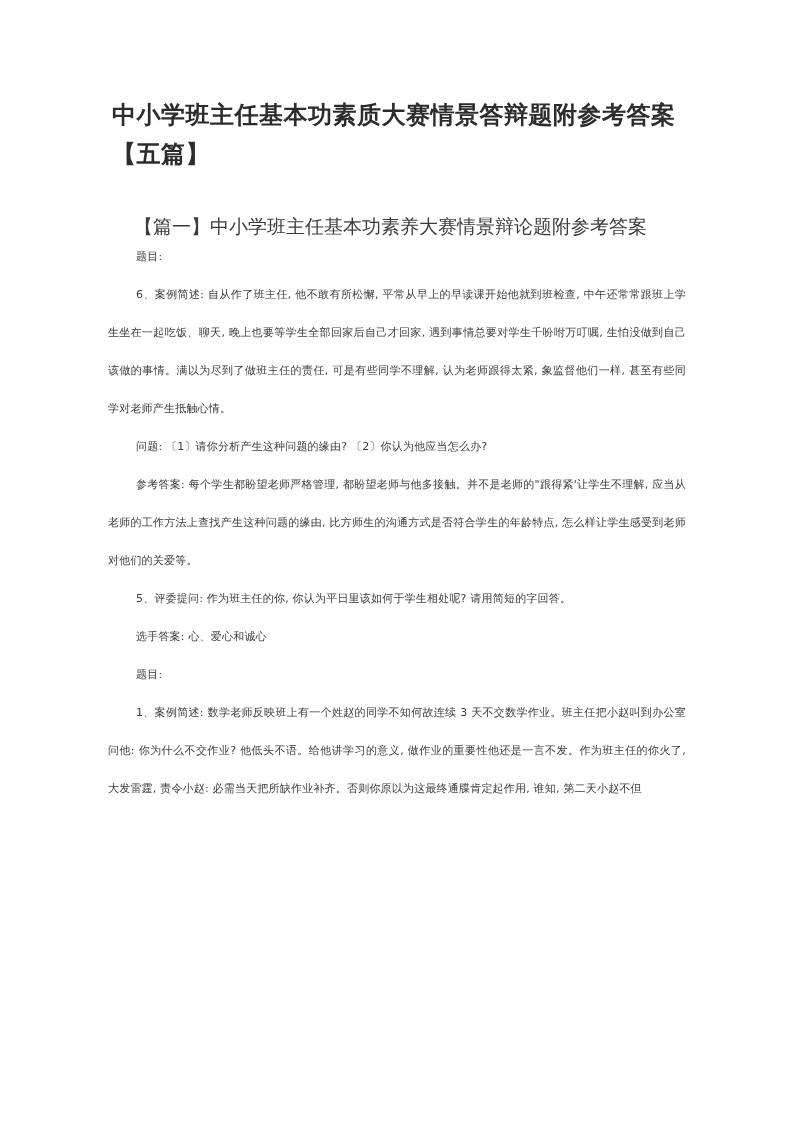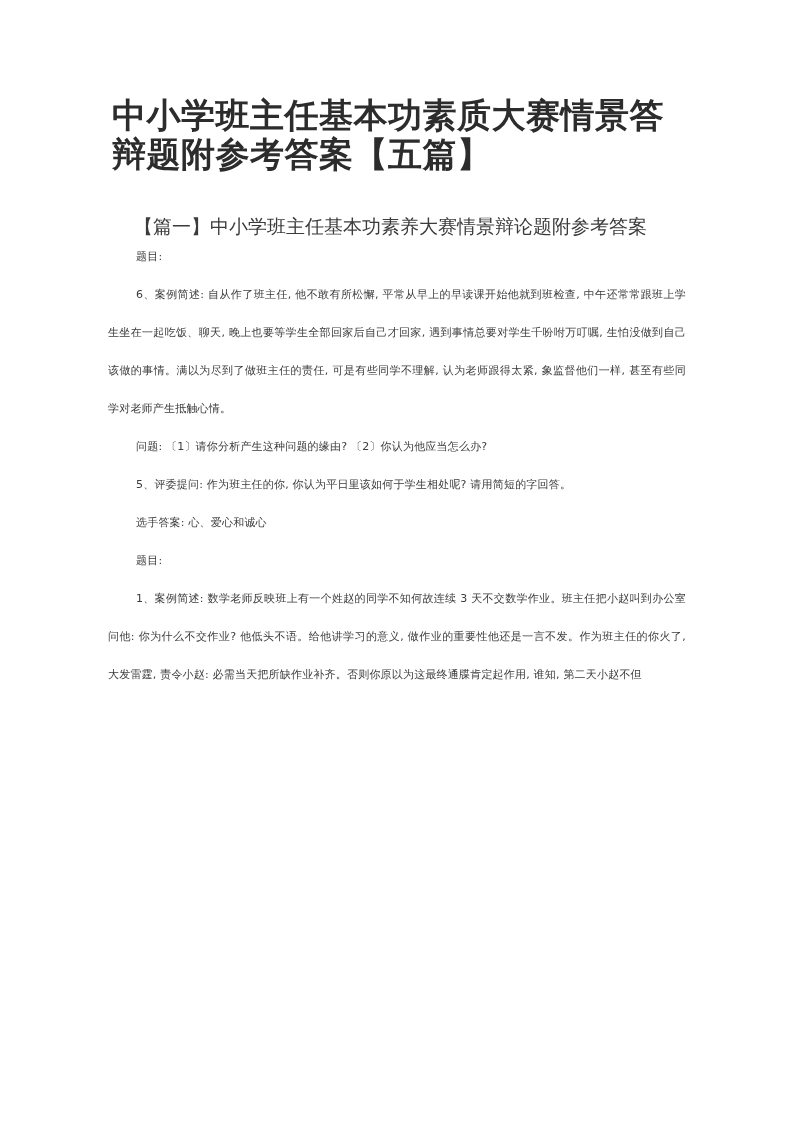--- a/index.html
+++ b/index.html
@@ -24,21 +24,21 @@
     padding: 0;
     background: #ffffff;
   }
   .content {
     position: absolute;
     left: 108px;
     top: 96px;
     width: 578px;
   }
   .doc-title {
-    font-size: 34px;
+    font-size: 24px;
     line-height: 39px;
     font-weight: 700;
     color: #2c2c2c;
     letter-spacing: 0.5px;
     margin: 0 0 0 4px;
     padding: 0;
     text-align: left;
   }
   .subtitle {
     font-size: 19px;
@@ -73,20 +73,21 @@
     <h1 class="doc-title">中小学班主任基本功素质大赛情景答辩题附参考答案【五篇】</h1>
 
     <div class="subtitle">【篇一】中小学班主任基本功素养大赛情景辩论题附参考答案</div>
 
     <p class="para indent gap-lg">题目:</p>
 
     <p class="para indent gap-sm">6、案例简述: 自从作了班主任, 他不敢有所松懈, 平常从早上的早读课开始他就到班检查, 中午还常常跟班上学生坐在一起吃饭、聊天, 晚上也要等学生全部回家后自己才回家, 遇到事情总要对学生千吩咐万叮嘱, 生怕没做到自己该做的事情。满以为尽到了做班主任的责任, 可是有些同学不理解, 认为老师跟得太紧, 象监督他们一样, 甚至有些同学对老师产生抵触心情。</p>
 
     <p class="para indent gap-sm">问题: 〔1〕请你分析产生这种问题的缘由? 〔2〕你认为他应当怎么办?</p>
 
+    <p class="para indent gap-sm">参考答案: 每个学生都盼望老师严格管理, 都盼望老师与他多接触。并不是老师的"跟得紧'让学生不理解, 应当从老师的工作方法上查找产生这种问题的缘由, 比方师生的沟通方式是否符合学生的年龄特点, 怎么样让学生感受到老师对他们的关爱等。</p>
 
     <p class="para indent gap-sm">5、评委提问: 作为班主任的你, 你认为平日里该如何于学生相处呢? 请用简短的字回答。</p>
 
     <p class="para indent gap-sm">选手答案: 心、爱心和诚心</p>
 
     <p class="para indent gap-sm">题目:</p>
 
     <p class="para indent gap-sm">1、案例简述: 数学老师反映班上有一个姓赵的同学不知何故连续 3 天不交数学作业。班主任把小赵叫到办公室问他: 你为什么不交作业? 他低头不语。给他讲学习的意义, 做作业的重要性他还是一言不发。作为班主任的你火了, 大发雷霆, 责令小赵: 必需当天把所缺作业补齐。否则你原以为这最终通牒肯定起作用, 谁知, 第二天小赵不但</p>
 
   </div>

